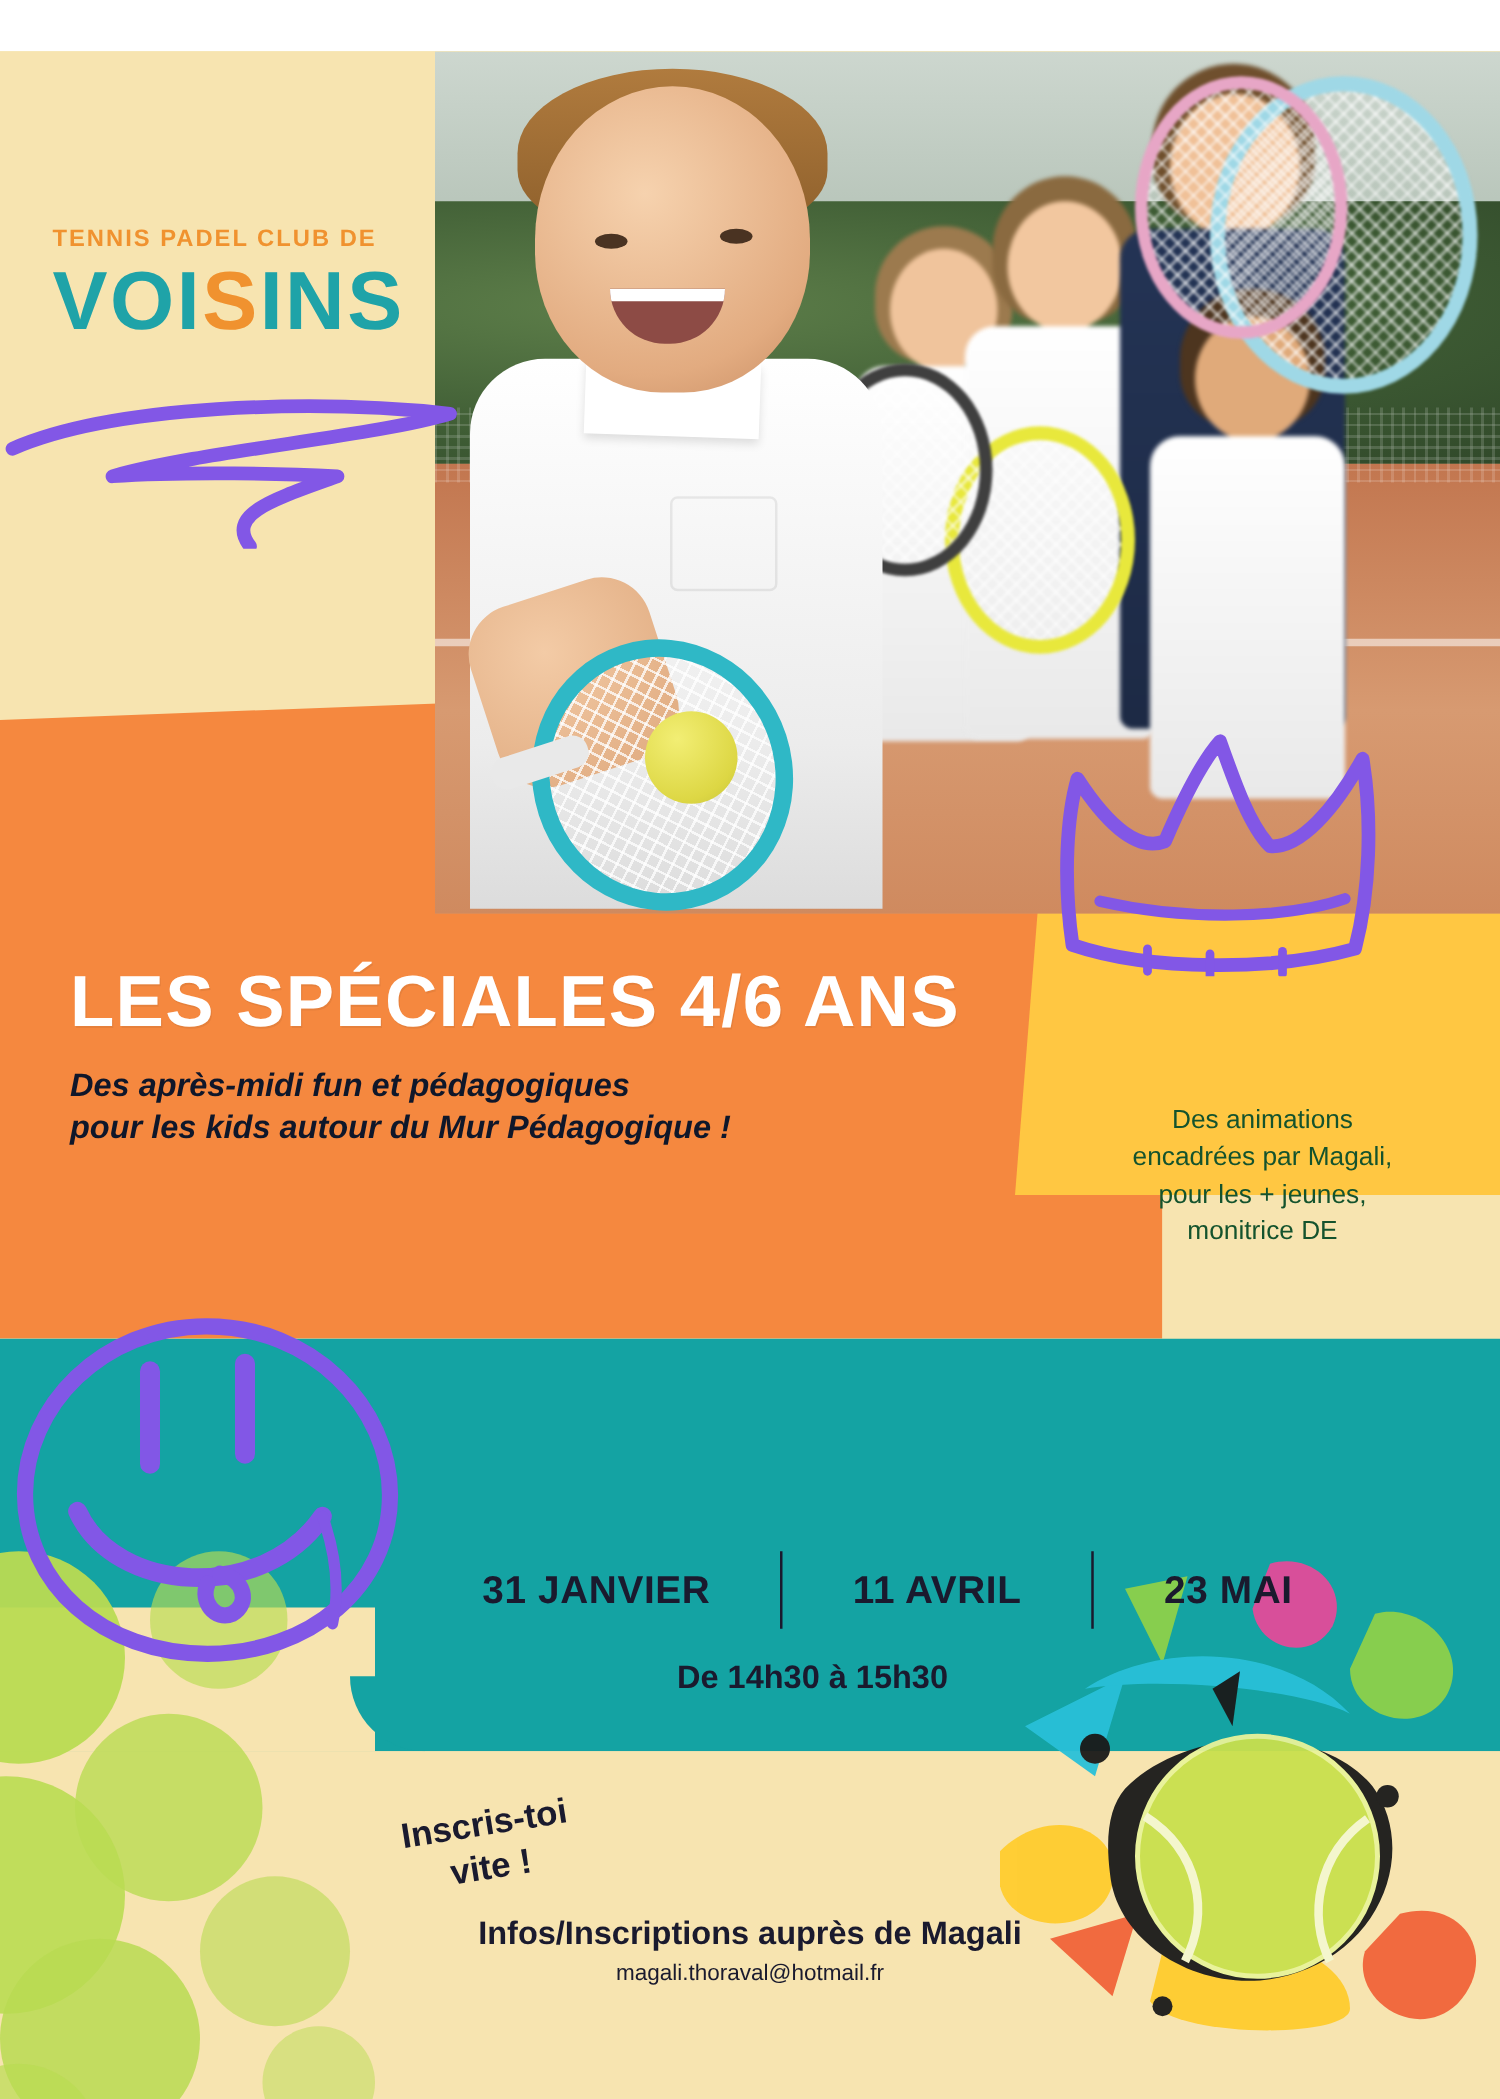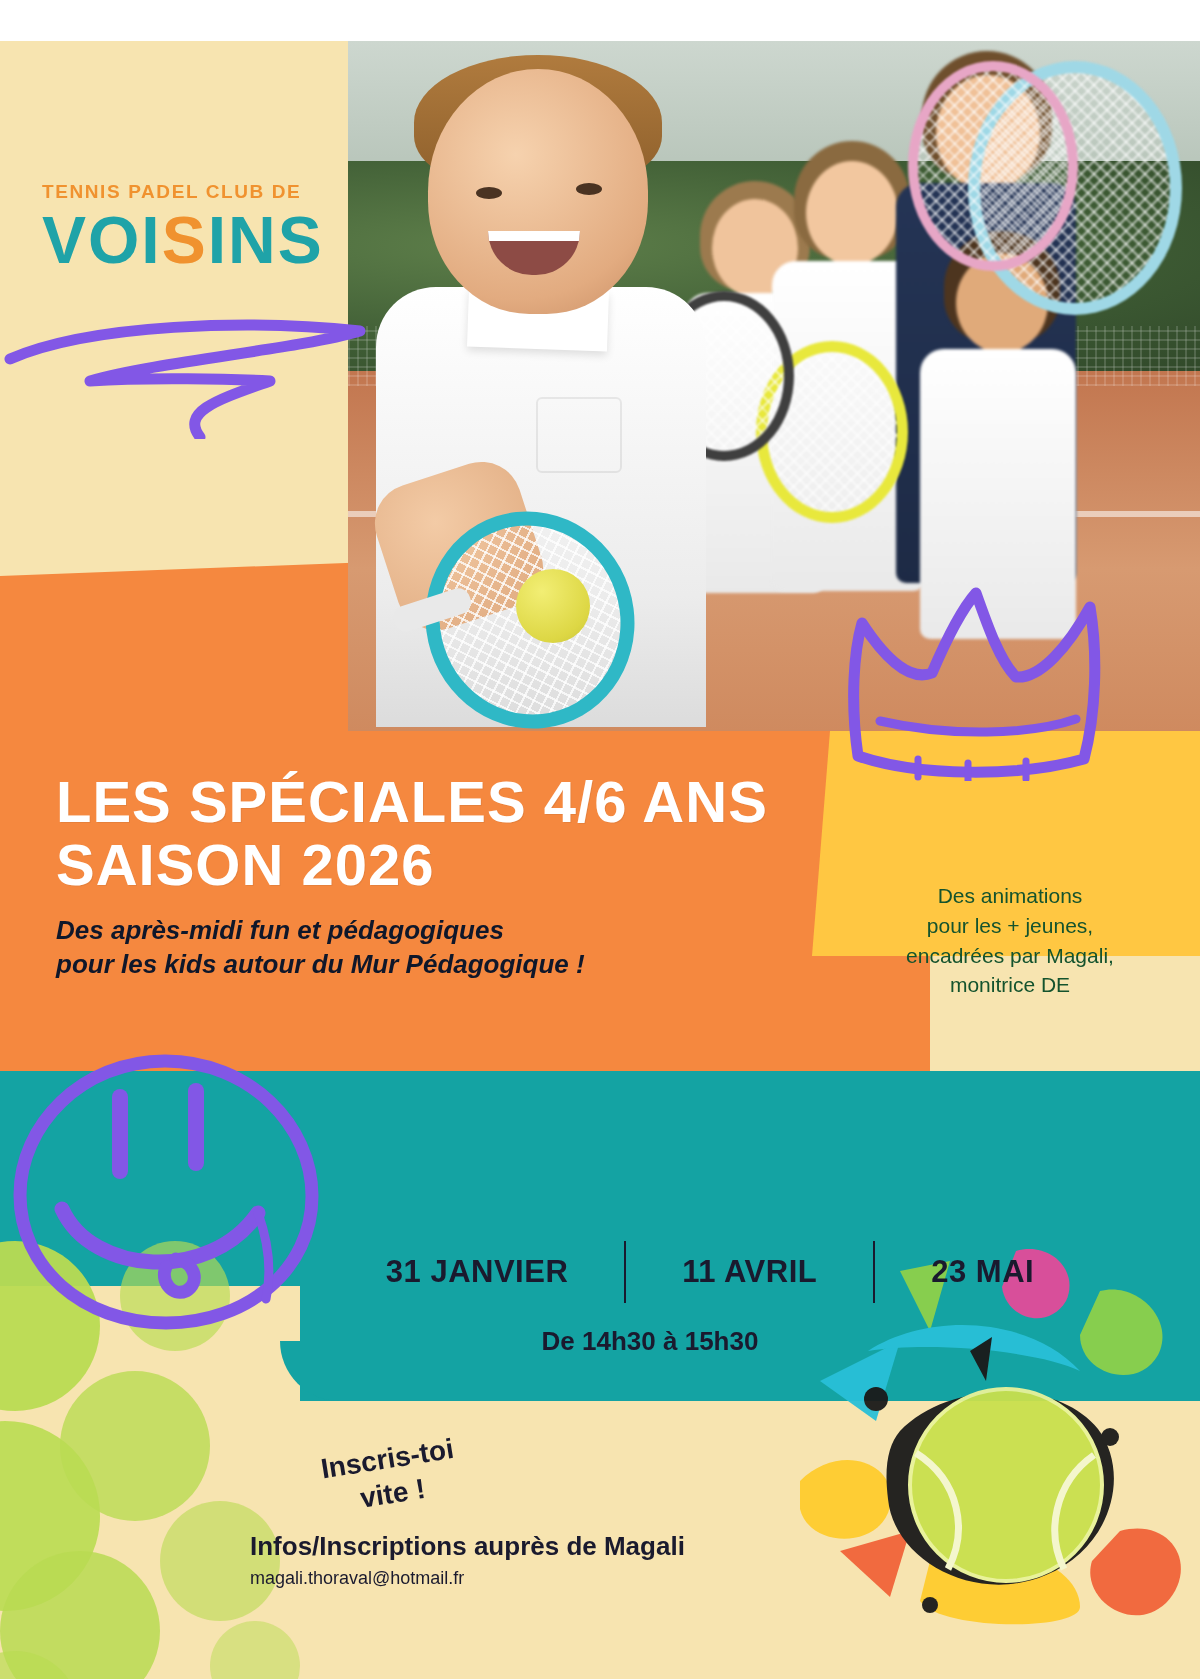--- a/index.html
+++ b/index.html
@@ -369,21 +369,21 @@
     font-size: 28px;
     font-weight: bold;
     line-height: 1.25;
     font-family: "Liberation Sans", sans-serif;
   }
   .contact {
     position: absolute;
     left: 250px;
     top: 1490px;
     width: 700px;
-    text-align: left;
+    text-align: center;
   }
   .contact .line1 {
     color: #1a1a2e;
     font-size: 26px;
     font-weight: bold;
     font-family: "Liberation Sans", sans-serif;
   }
   .contact .line2 {
     margin-top: 6px;
     color: #1a1a2e;
@@ -507,31 +507,30 @@
       <path d="M314 224 C 274 252, 266 302, 284 338" fill="none" stroke="#f4f7cf" stroke-width="7"></path>
       <path d="M190 120 L 212 106 L 206 150 Z" fill="#1a1a1a"></path>
       <circle cx="96" cy="168" r="12" fill="#1a1a1a"></circle>
       <circle cx="330" cy="206" r="9" fill="#1a1a1a"></circle>
       <circle cx="150" cy="374" r="8" fill="#1a1a1a"></circle>
     </g>
   </svg>
 
   <div class="title-block">
     <div class="title-line">LES SPÉCIALES 4/6 ANS</div>
-    <div class="title-line">SAISON 2026</div>
     <div class="subtitle">
       <div>Des après-midi fun et pédagogiques</div>
       <div>pour les kids autour du Mur Pédagogique !</div>
     </div>
   </div>
 
   <div class="side-note">
     <div>Des animations</div>
+    <div>encadrées par Magali,</div>
     <div>pour les + jeunes,</div>
-    <div>encadrées par Magali,</div>
     <div>monitrice DE</div>
   </div>
 
   <div class="dates">
     <div class="date-item">31 JANVIER</div>
     <div class="date-sep"></div>
     <div class="date-item">11 AVRIL</div>
     <div class="date-sep"></div>
     <div class="date-item">23 MAI</div>
   </div>

